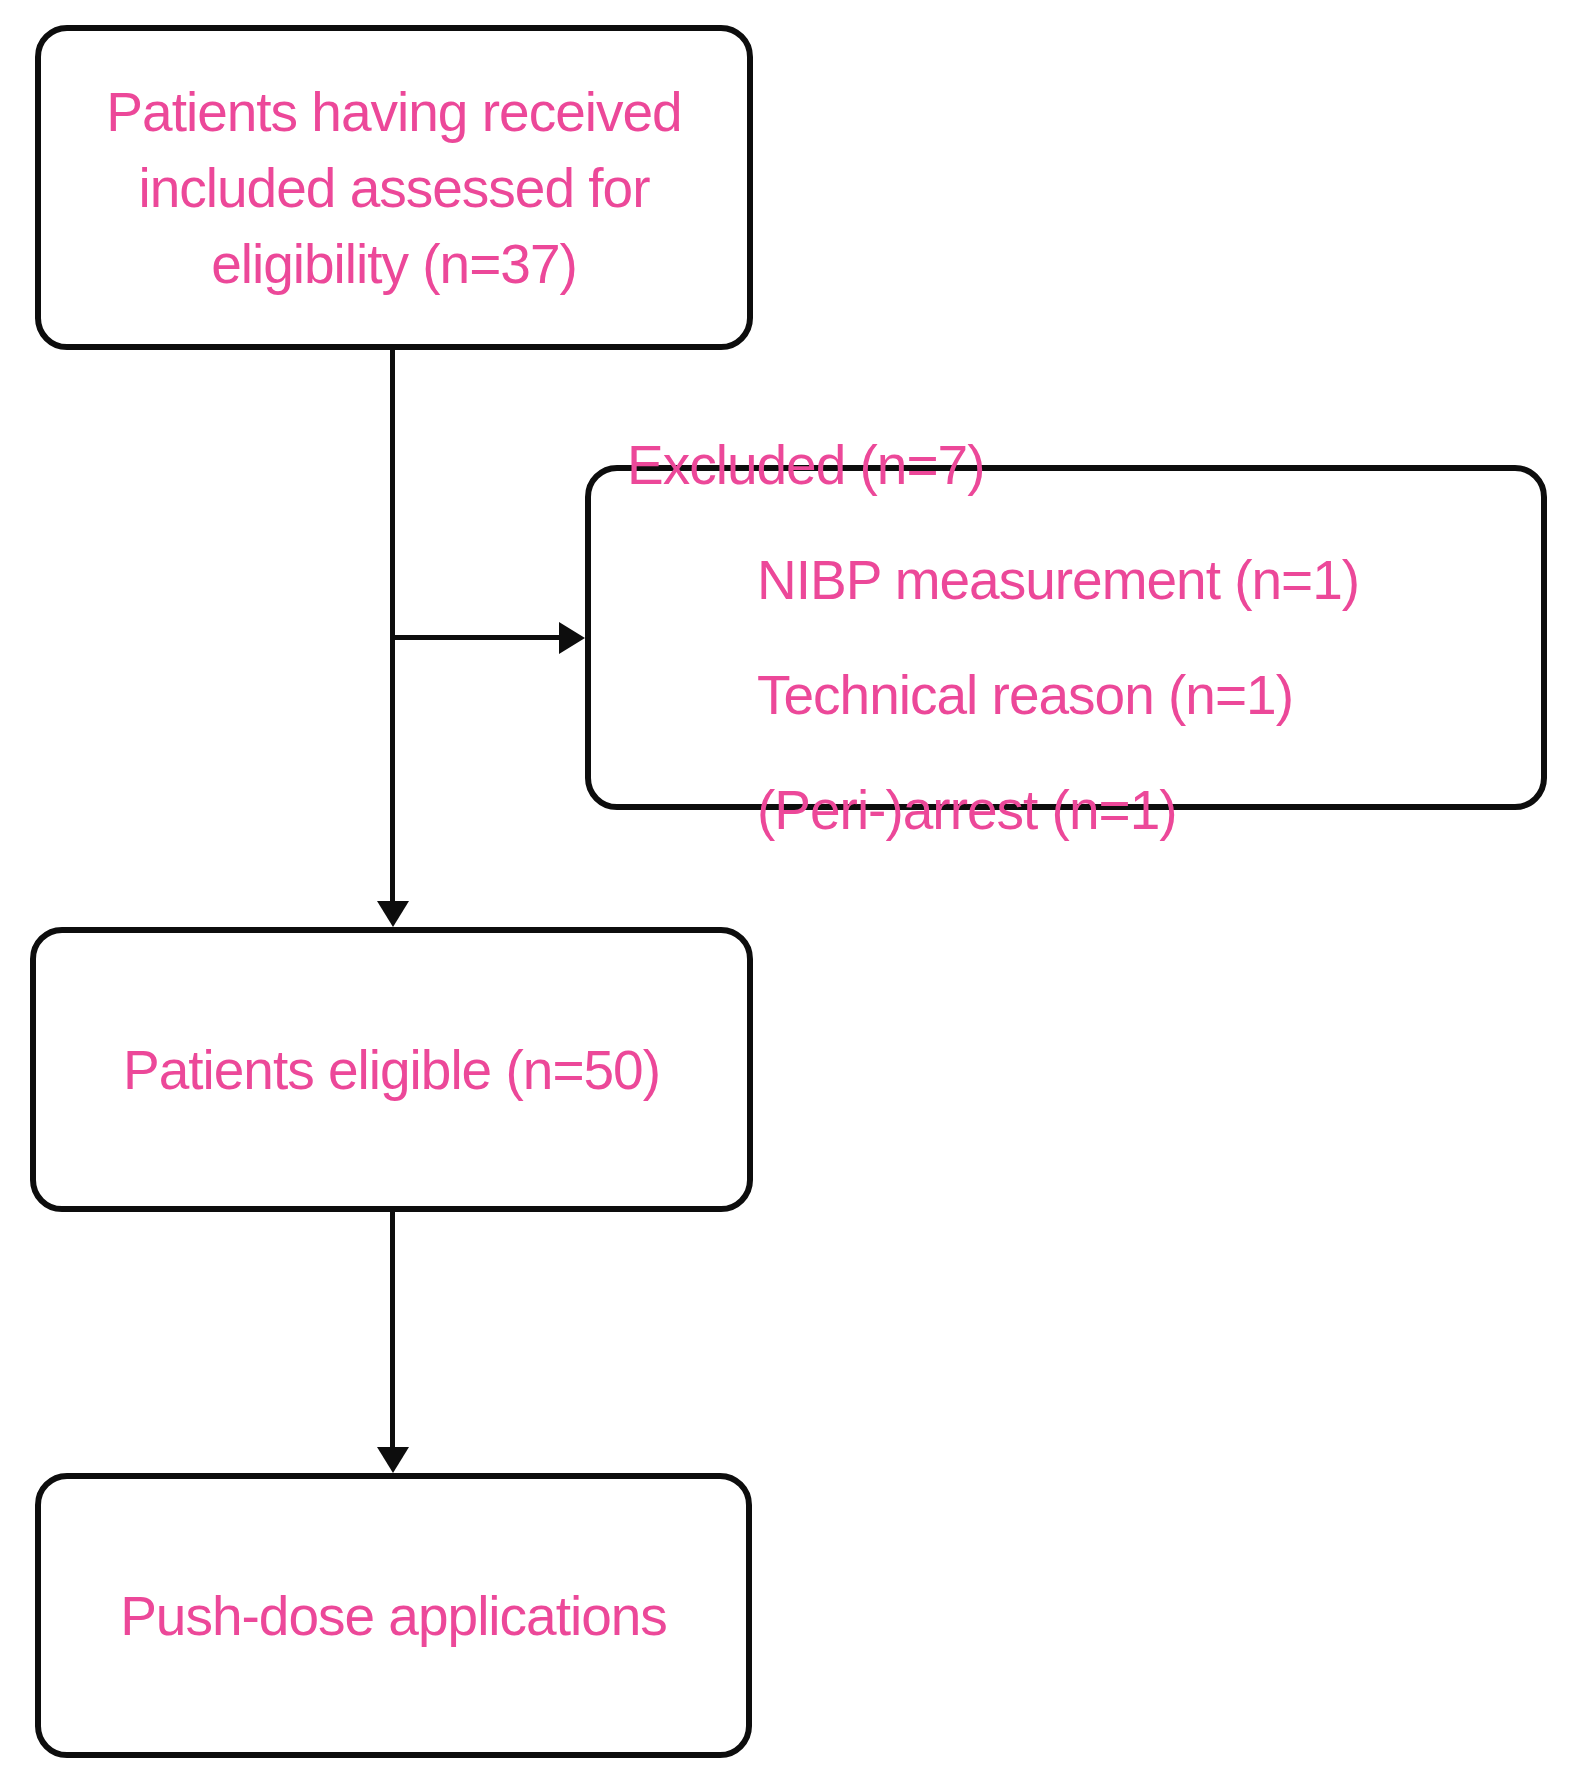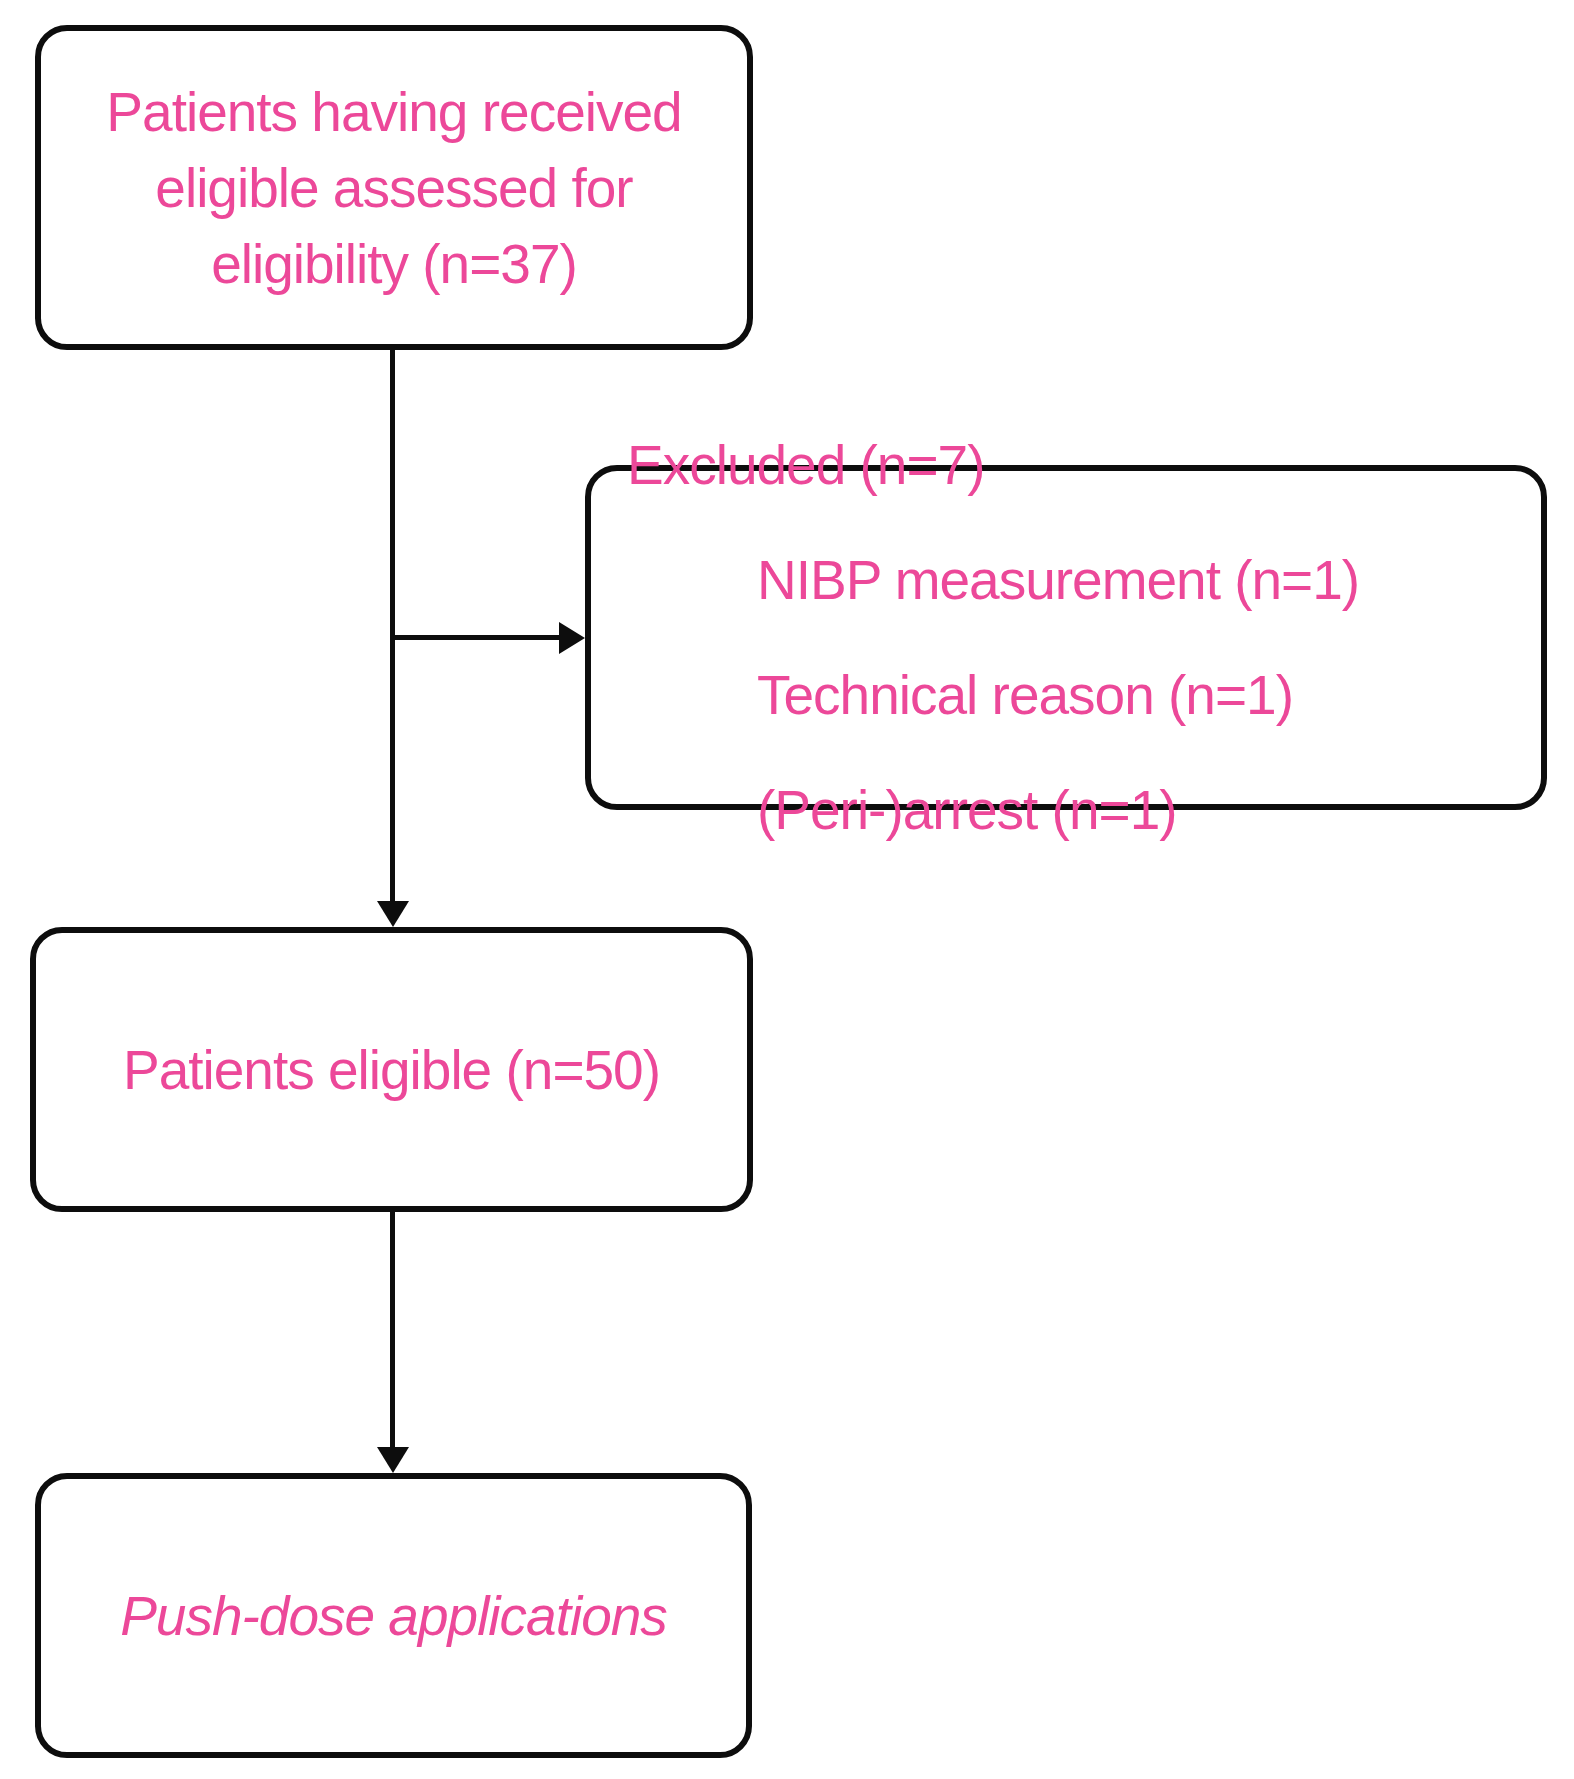--- a/index.html
+++ b/index.html
@@ -37,21 +37,21 @@
     flex-direction: column;
     justify-content: center;
     align-items: flex-start;
     text-align: left;
     padding-left: 36px;
     gap: 39px;
   }
   .box-assessed   { left: 35px;  top: 25px;   width: 718px; height: 325px; }
   .box-excluded   { left: 585px; top: 465px;  width: 962px; height: 345px; }
   .box-eligible   { left: 30px;  top: 927px;  width: 723px; height: 285px; }
-  .box-included   { left: 35px;  top: 1473px; width: 717px; height: 285px; font-style: italic; }
+  .box-included   { left: 35px;  top: 1473px; width: 717px; height: 285px; }
 
   .excluded-item { padding-left: 130px; }
 
   .connector {
     position: absolute;
     background: #0d0d0d;
   }
   .conn-v1 { left: 390px; top: 350px;  width: 5px;   height: 551px; }
   .conn-h1 { left: 393px; top: 635px;  width: 166px; height: 5px;  }
   .conn-v2 { left: 390px; top: 1212px; width: 5px;   height: 235px; }
@@ -80,21 +80,21 @@
     border-top: 26px solid #0d0d0d;
   }
 </style>
 </head>
 <body>
 
 <div class="stage">
 
   <div class="box box-assessed centered">
     <div>Patients having received</div>
-    <div>eligible assessed for</div>
+    <div>included assessed for</div>
     <div>eligibility (n=37)</div>
   </div>
 
   <div class="connector conn-v1"></div>
   <div class="arrowhead arrow-down-1"></div>
 
   <div class="connector conn-h1"></div>
   <div class="arrowhead arrow-right-1"></div>
 
   <div class="box box-excluded lefted">

